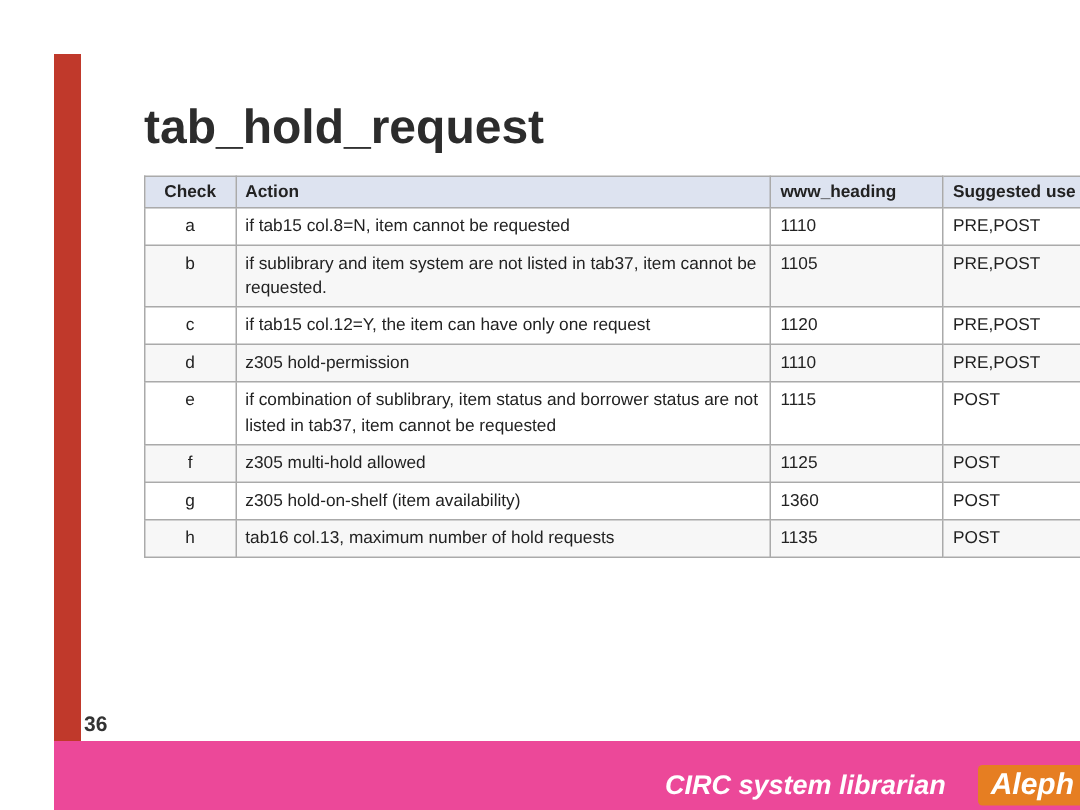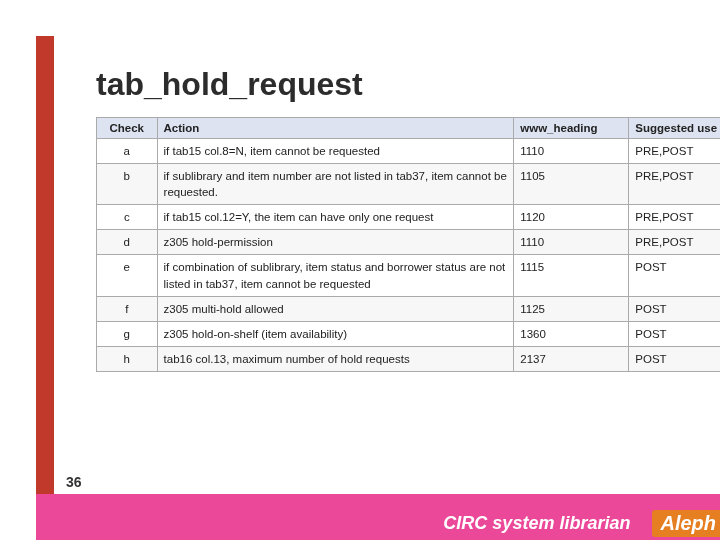--- a/index.html
+++ b/index.html
@@ -119,21 +119,21 @@
     td.www-col, th.www-col {
       width: 80px;
     }
 
     td.suggest-col, th.suggest-col {
       width: 90px;
     }
 
     .page-number {
       position: absolute;
-      left: 30px;
+      left: 20px;
       bottom: 62px;
       font-size: 14px;
       color: #333;
       font-weight: bold;
     }
 
     .footer-text {
       color: #ffffff;
       font-size: 18px;
       font-weight: bold;
@@ -172,21 +172,21 @@
     </thead>
     <tbody id="table-body">
     <tr>
           <td class="check-col">a</td>
           <td class="action-col">if tab15 col.8=N, item cannot be requested</td>
           <td class="www-col">1110</td>
           <td class="suggest-col">PRE,POST</td>
         </tr>
         <tr>
           <td class="check-col">b</td>
-          <td class="action-col">if sublibrary and item number are not listed in tab37, item cannot be requested.</td>
+          <td class="action-col">if sublibrary and item system are not listed in tab37, item cannot be requested.</td>
           <td class="www-col">1105</td>
           <td class="suggest-col">PRE,POST</td>
         </tr>
         <tr>
           <td class="check-col">c</td>
           <td class="action-col">if tab15 col.12=Y, the item can have only one request</td>
           <td class="www-col">1120</td>
           <td class="suggest-col">PRE,POST</td>
         </tr>
         <tr>
@@ -209,21 +209,21 @@
         </tr>
         <tr>
           <td class="check-col">g</td>
           <td class="action-col">z305 hold-on-shelf (item availability)</td>
           <td class="www-col">1360</td>
           <td class="suggest-col">POST</td>
         </tr>
         <tr>
           <td class="check-col">h</td>
           <td class="action-col">tab16 col.13, maximum number of hold requests</td>
-          <td class="www-col">2137</td>
+          <td class="www-col">1135</td>
           <td class="suggest-col">POST</td>
         </tr>
       </tbody>
   </table>
 </div>
 
 <div class="page-number">36</div>
 
 <div class="bottom-triangle-orange"></div>
 <div class="bottom-triangle-yellow"></div>

